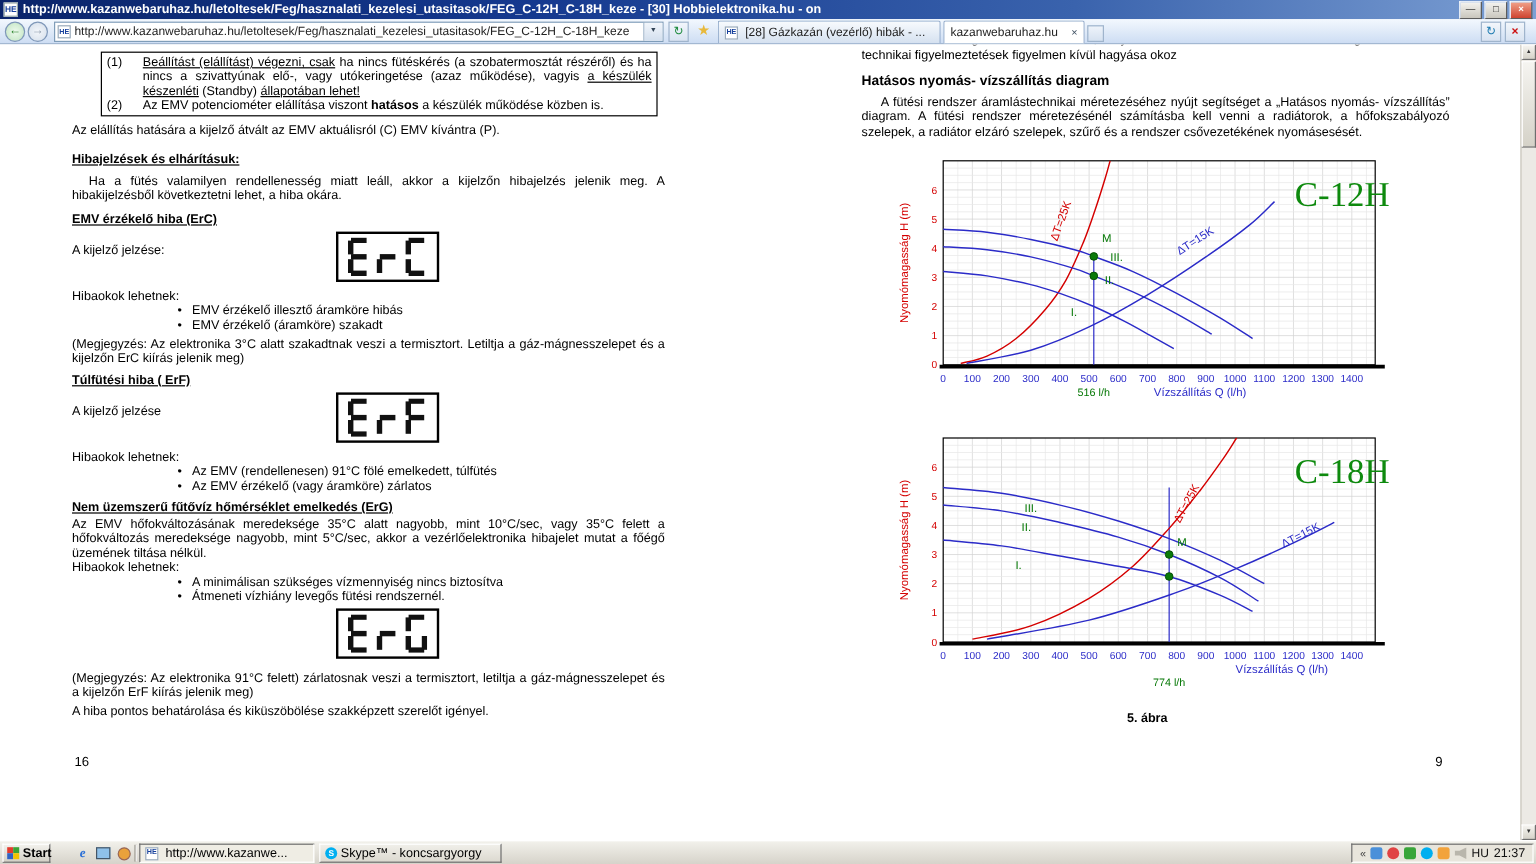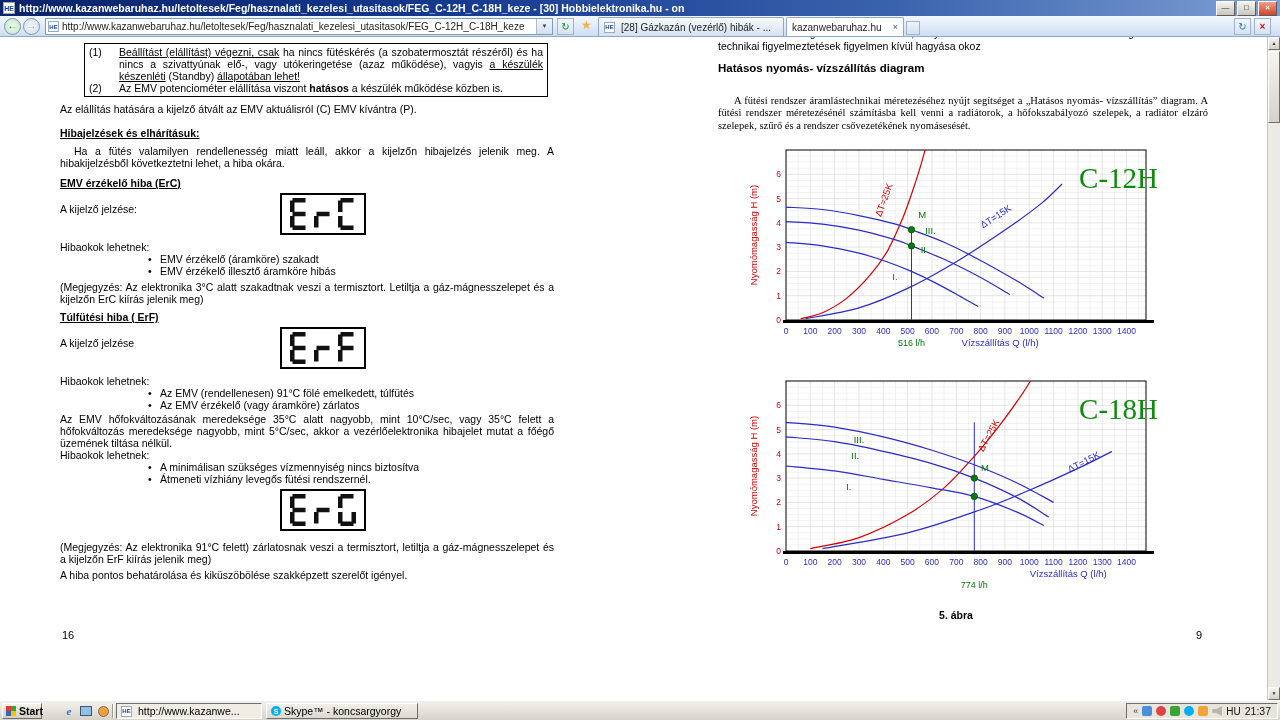--- a/index.html
+++ b/index.html
@@ -73,21 +73,21 @@
   .bullet{position:relative;padding-left:100px;text-align:left;}
   .bullet::before{content:"•";position:absolute;left:88px;}
   .pagenum{position:absolute;font-size:11px;color:#000;}
   .pagenum.left{left:62px;top:592px;}
   .pagenum.right{left:1196px;top:592px;}
 
   .page-right{position:absolute;left:718px;top:0;width:490px;font-size:10.5px;line-height:12.5px;text-align:justify;}
   .clip-top{height:15px;overflow:hidden;position:relative;}
   .clip-inner{position:absolute;left:0;bottom:0;width:100%;}
   .rp-heading{font-weight:bold;font-size:11.5px;margin-top:10px;text-align:left;}
-  .rp-para{margin-top:20px;text-indent:16px;font-family:Liberation Serif, serif;}
+  .rp-para{margin-top:4px;text-indent:16px;}
   .chart{margin-left:28px;margin-top:12px;width:430px;height:225px;}
   .chart + .chart{margin-top:6px;}
   .fig-caption{font-weight:bold;text-align:center;width:420px;margin-left:28px;margin-top:9px;font-size:10.5px;}
 
   
   .taskbar{position:absolute;left:0;top:700px;width:1280px;height:20px;
     background:linear-gradient(#f2f1eb,#d6d3ca);border-top:1px solid #fff;box-sizing:border-box;}
   .start-btn{position:absolute;left:2px;top:2px;width:40px;height:16px;display:flex;align-items:center;gap:3px;
     background:linear-gradient(#f2f1ec,#d3d0c6);border:1px solid;border-color:#fff #6e6e6e #6e6e6e #fff;
     box-sizing:border-box;padding:0 3px;font-size:10.5px;font-weight:bold;color:#000;}
@@ -185,22 +185,22 @@
               <rect x="2.5" y="13.75" width="13" height="4.5" fill="#111"></rect>
               <rect x="24" y="18" width="4.5" height="11.5" fill="#111"></rect>
               <rect x="26.5" y="13.75" width="13" height="4.5" fill="#111"></rect>
               <rect x="50.5" y="0" width="13" height="4.5" fill="#111"></rect>
               <rect x="50.5" y="27.5" width="13" height="4.5" fill="#111"></rect>
               <rect x="48" y="18" width="4.5" height="11.5" fill="#111"></rect>
               <rect x="48" y="2.5" width="4.5" height="11.5" fill="#111"></rect>
             </svg></span>
       </div>
       <div>Hibaokok lehetnek:</div>
+      <div class="bullet">EMV érzékelő illesztő áramköre hibás</div>
       <div class="bullet">EMV érzékelő (áramköre) szakadt</div>
-      <div class="bullet">EMV érzékelő illesztő áramköre hibás</div>
       <div class="para mt4">(Megjegyzés: Az elektronika 3°C alatt szakadtnak veszi a termisztort. Letiltja a gáz-mágnesszelepet és a kijelzőn ErC kiírás jelenik meg)</div>
 
       <div class="h-doc mt6">Túlfütési hiba ( ErF)</div>
       <div class="display-row">
         <span class="disp-label">A kijelző jelzése</span>
         <span class="seg-box"><svg width="66" height="32" xmlns="http://www.w3.org/2000/svg">
               <rect x="2.5" y="0" width="13" height="4.5" fill="#111"></rect>
               <rect x="2.5" y="27.5" width="13" height="4.5" fill="#111"></rect>
               <rect x="0" y="18" width="4.5" height="11.5" fill="#111"></rect>
               <rect x="0" y="2.5" width="4.5" height="11.5" fill="#111"></rect>
@@ -210,20 +210,21 @@
               <rect x="50.5" y="0" width="13" height="4.5" fill="#111"></rect>
               <rect x="48" y="18" width="4.5" height="11.5" fill="#111"></rect>
               <rect x="48" y="2.5" width="4.5" height="11.5" fill="#111"></rect>
               <rect x="50.5" y="13.75" width="13" height="4.5" fill="#111"></rect>
             </svg></span>
       </div>
       <div>Hibaokok lehetnek:</div>
       <div class="bullet">Az EMV (rendellenesen) 91°C fölé emelkedett, túlfütés</div>
       <div class="bullet">Az EMV érzékelő (vagy áramköre) zárlatos</div>
 
+      <div class="h-doc mt6">Nem üzemszerű fűtővíz hőmérséklet emelkedés (ErG)</div>
       <div class="para mt2">Az EMV hőfokváltozásának meredeksége 35°C alatt nagyobb, mint 10°C/sec, vagy 35°C felett a hőfokváltozás meredeksége nagyobb, mint 5°C/sec, akkor a vezérlőelektronika hibajelet mutat a főégő üzemének tiltása nélkül.</div>
       <div>Hibaokok lehetnek:</div>
       <div class="bullet">A minimálisan szükséges vízmennyiség nincs biztosítva</div>
       <div class="bullet">Átmeneti vízhiány levegős fütési rendszernél.</div>
       <div class="display-row mt6">
         <span class="seg-box"><svg width="66" height="32" xmlns="http://www.w3.org/2000/svg">
               <rect x="2.5" y="0" width="13" height="4.5" fill="#111"></rect>
               <rect x="2.5" y="27.5" width="13" height="4.5" fill="#111"></rect>
               <rect x="0" y="18" width="4.5" height="11.5" fill="#111"></rect>
               <rect x="0" y="2.5" width="4.5" height="11.5" fill="#111"></rect>

